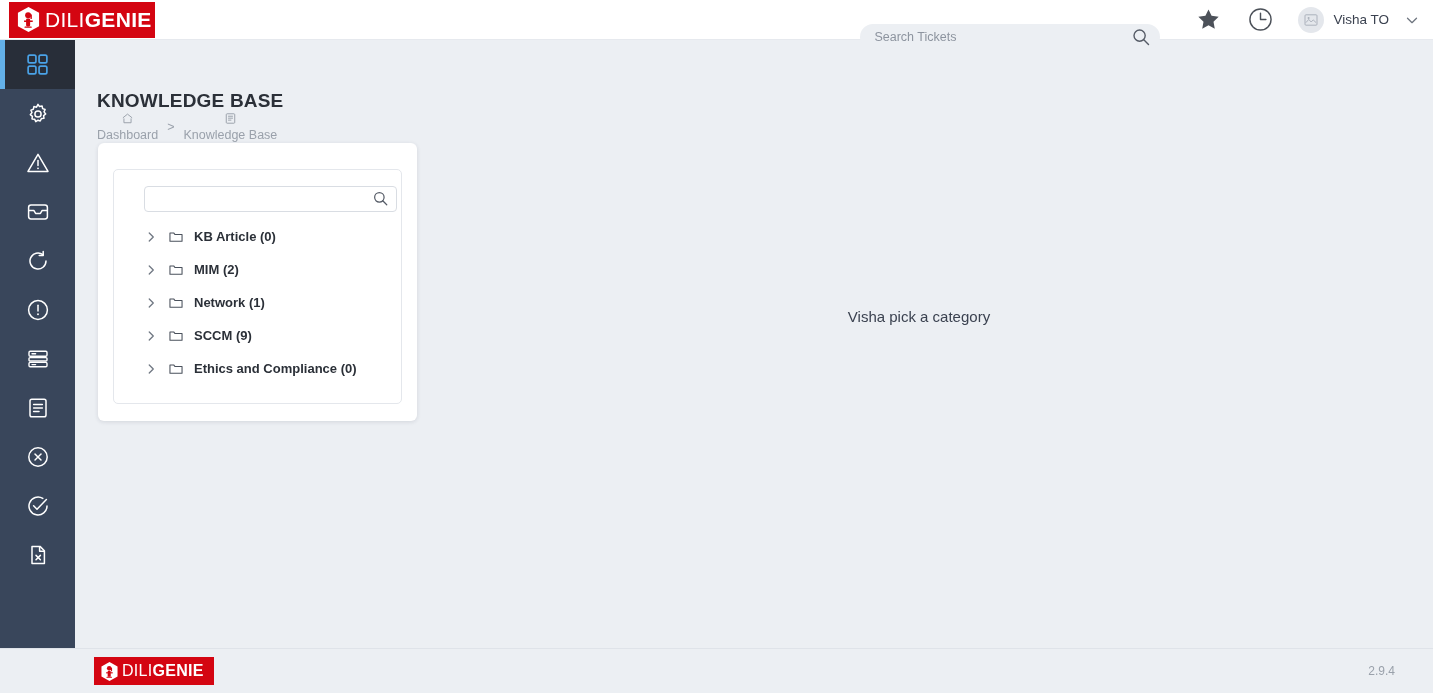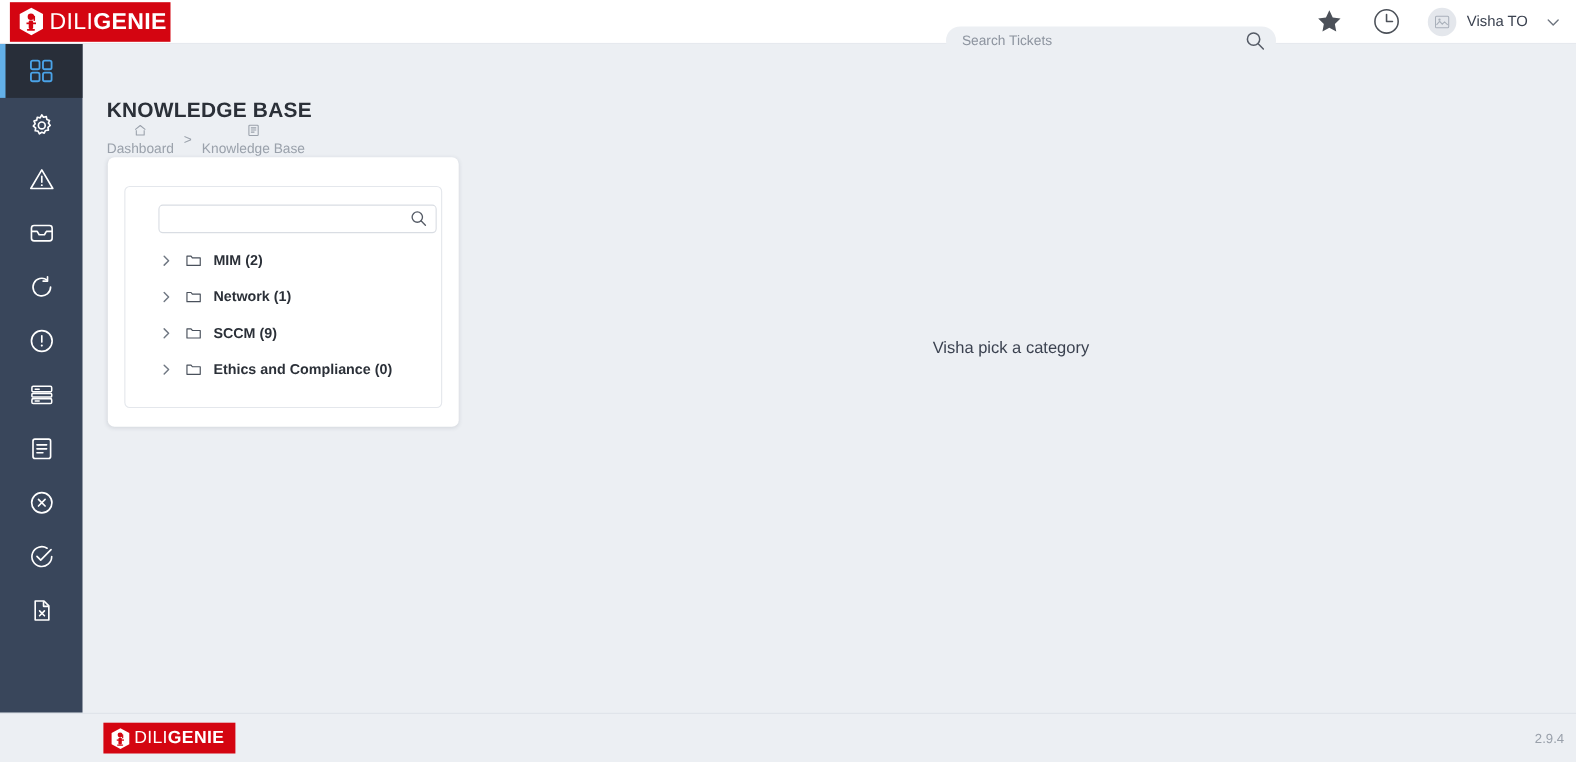--- a/index.html
+++ b/index.html
@@ -138,21 +138,21 @@
     position: absolute; left: 0; bottom: 0; width: 1433px; height: 45px;
     background: #eceff3; border-top: 1px solid #dfe3e9;
     display: flex; align-items: center;
   }
   .footer-brand {
     margin-left: 94px; width: 120px; height: 28px; background: #d40511;
     display: flex; align-items: center; gap: 3px; padding-left: 6px;
   }
   .footer-brand .brand-mark { width: 19px; height: 21px; }
   .footer-brand .brand-text { font-size: 16px; }
-  .version { margin-left: auto; margin-right: 11px; font-size: 12px; color: #9aa1ab; }
+  .version { margin-left: auto; margin-right: 38px; font-size: 12px; color: #9aa1ab; }
   svg { display: block; }
 </style>
 </head>
 <body>
 
 <div class="app">
 
   <div class="topbar">
 
     <div class="brand">
@@ -376,20 +376,33 @@
           <span class="tree-search-ico">
             <svg viewBox="0 0 18 18" width="17" height="17" fill="none" stroke="currentColor" stroke-width="1.3">
               <circle cx="7.8" cy="7.8" r="5"></circle>
                 <line x1="11.4" y1="11.4" x2="15.6" y2="15.6" stroke-linecap="round"></line>
             </svg>
           </span>
         </div>
 
         <div class="tree-list">
 
+          <div class="tree-item">
+            <span class="tree-chevron">
+              <svg viewBox="0 0 16 16" width="14" height="14" fill="none" stroke="currentColor" stroke-width="1.5">
+                <polyline points="6,3.4 10.6,8 6,12.6" stroke-linecap="round" stroke-linejoin="round"></polyline>
+              </svg>
+            </span>
+            <span class="tree-folder">
+              <svg viewBox="0 0 18 18" width="16" height="16" fill="none" stroke="currentColor" stroke-width="1.2">
+                <path d="M2.2 13.8V4.4h4.2l1.3 1.7h8.1v7.7z" stroke-linejoin="round"></path>
+              </svg>
+            </span>
+            <span class="tree-label">KB Article (0)</span>
+          </div>
 
           <div class="tree-item">
             <span class="tree-chevron">
               <svg viewBox="0 0 16 16" width="14" height="14" fill="none" stroke="currentColor" stroke-width="1.5">
                 <polyline points="6,3.4 10.6,8 6,12.6" stroke-linecap="round" stroke-linejoin="round"></polyline>
               </svg>
             </span>
             <span class="tree-folder">
               <svg viewBox="0 0 18 18" width="16" height="16" fill="none" stroke="currentColor" stroke-width="1.2">
                 <path d="M2.2 13.8V4.4h4.2l1.3 1.7h8.1v7.7z" stroke-linejoin="round"></path>

